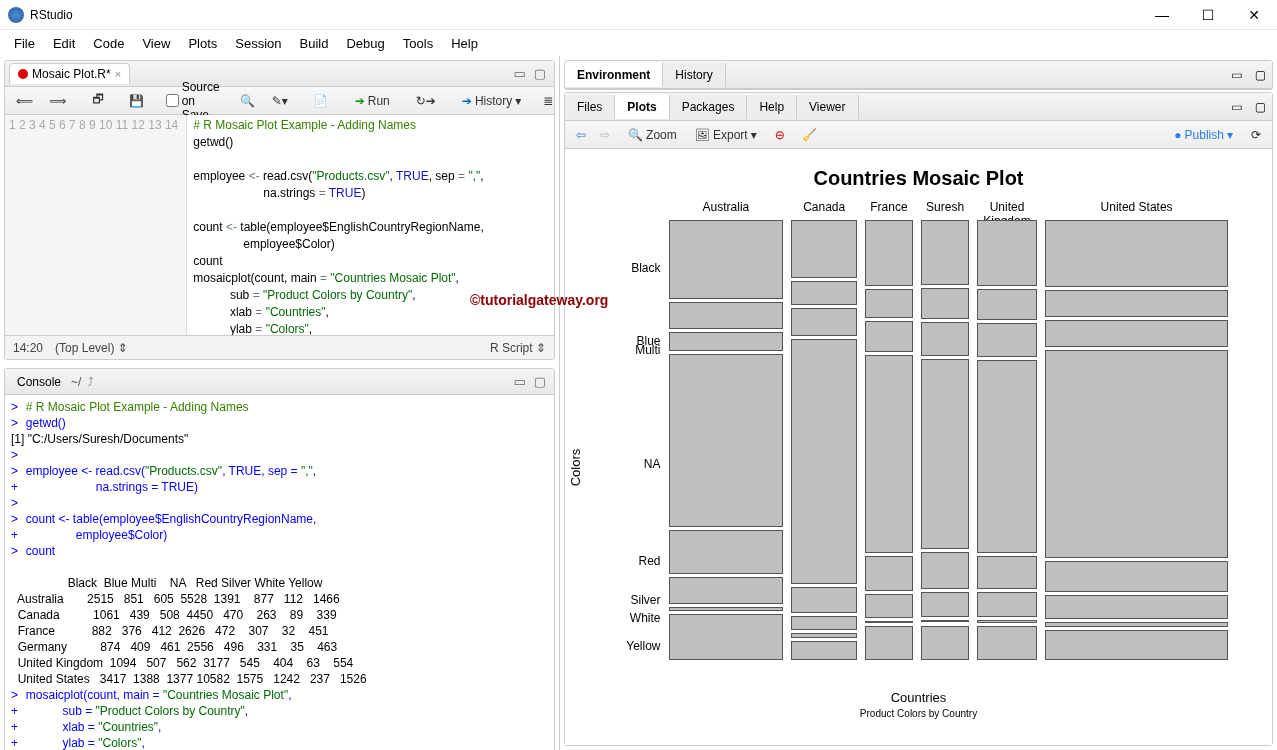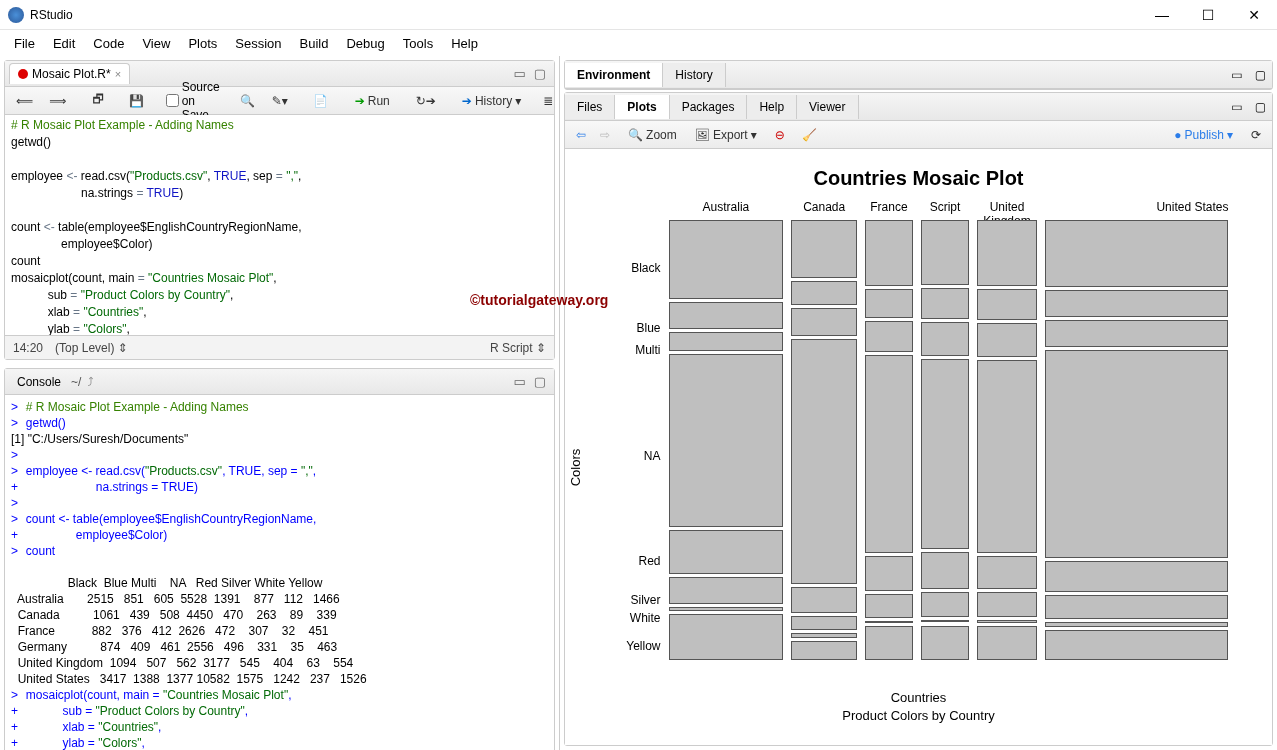--- a/index.html
+++ b/index.html
@@ -53,21 +53,21 @@
 .rt-tabs{display:flex;align-items:center;background:linear-gradient(#f5f5f5,#e8e8e8);border-bottom:1px solid #ccc;height:28px}
 .rt-tab{padding:5px 12px;border-right:1px solid #ccc;font-size:12px;background:#ededed}
 .rt-tab.active{background:#fff;font-weight:bold}
 .rt-toolbar{display:flex;align-items:center;height:28px;padding:2px 6px;gap:4px;background:linear-gradient(#f8f8f8,#ececec);border-bottom:1px solid #ccc}
 
 .plot-area{flex:1;background:#fff;position:relative;padding:10px}
 .plot-title{text-align:center;font-size:20px;font-weight:bold;font-family:Arial;margin-top:8px}
 .mosaic-container{position:relative;width:640px;height:520px;margin:10px auto 0}
 .ylab-rot{position:absolute;left:-42px;top:260px;transform:rotate(-90deg);font-size:13px;font-family:Arial}
 .xlab{position:absolute;left:0;right:0;top:490px;text-align:center;font-size:13px;font-family:Arial}
-.sublab{position:absolute;left:0;right:0;top:508px;text-align:center;font-size:13px;font-family:Arial}
+.sublab{position:absolute;left:0;right:0;top:508px;text-align:center;font-size:10px;font-family:Arial}
 .col-labels{position:absolute;top:0;left:70px;right:0;display:flex;font-size:12px;font-family:Arial}
 .col-labels span{text-align:center}
 .row-labels{position:absolute;left:0;top:28px;width:66px;font-size:12px;font-family:Arial;text-align:right}
 .row-labels div{position:absolute;right:4px}
 .mosaic-grid{position:absolute;left:70px;top:20px;right:0;bottom:60px}
 .cell{position:absolute;background:#bfbfbf;border:1px solid #555}
 </style>
 </head>
 <body>
 
@@ -131,20 +131,35 @@
             <span>Run</span>
           </div>
         <div class="sep"></div>
         <div class="tbtn">↻➔</div>
         <div class="sep"></div>
         <div class="tbtn"><span style="color:#06c">➔</span><span>History</span> ▾</div>
         <div class="spacer" style="flex:1"></div>
         <div class="tbtn">≣</div>
       </div>
       <div class="editor">
+        <div class="gutter" id="gutter">1
+2
+3
+4
+5
+6
+7
+8
+9
+10
+11
+12
+13
+14
+</div>
         <div class="code" id="code"><span class="c-comment"># R Mosaic Plot Example - Adding Names</span>
 getwd()
 
 employee <span class="c-op">&lt;-</span> read.csv(<span class="c-str">"Products.csv"</span>, <span class="c-num">TRUE</span>, sep <span class="c-op">=</span> <span class="c-str">","</span>,
                      na.strings <span class="c-op">=</span> <span class="c-num">TRUE</span>)
 
 count <span class="c-op">&lt;-</span> table(employee$EnglishCountryRegionName,
                employee$Color)
 count
 mosaicplot(count, main <span class="c-op">=</span> <span class="c-str">"Countries Mosaic Plot"</span>,
@@ -237,29 +252,29 @@
         <div class="tbtn">⟳</div>
       </div>
       <div class="plot-area">
         <div class="plot-title">Countries Mosaic Plot</div>
         <div class="mosaic-container">
           <div class="ylab-rot">Colors</div>
           <div class="col-labels" id="collabels">
               <span style="width: 114.896px; position: absolute; left: 0px;">Australia</span>
               <span style="width: 65.5973px; position: absolute; left: 122.896px;">Canada</span>
               <span style="width: 47.8527px; position: absolute; left: 196.494px;">France</span>
-              <span style="width: 48.4296px; position: absolute; left: 252.346px;">Script</span>
+              <span style="width: 48.4296px; position: absolute; left: 252.346px;">Suresh</span>
               <span style="width: 59.4586px; position: absolute; left: 308.776px;">United Kingdom</span>
-              <span style="width: 183.765px; position: absolute; left: 376.235px; text-align: right;">United States</span>
+              <span style="width: 183.765px; position: absolute; left: 376.235px;">United States</span>
             </div>
           <div class="row-labels" id="rowlabels">
               <div style="top: 33.4824px;">Black</div>
-              <div style="top: 93px;">Blue</div>
+              <div style="top: 106px;">Blue</div>
               <div style="top: 115.182px;">Multi</div>
-              <div style="top: 221px;">NA</div>
+              <div style="top: 229px;">NA</div>
               <div style="top: 326.082px;">Red</div>
               <div style="top: 364.687px;">Silver</div>
               <div style="top: 383.213px;">White</div>
               <div style="top: 410.986px;">Yellow</div>
             </div>
           <div class="mosaic-grid" id="mosaic">
               <div class="cell" style="left: 0px; top: 0px; width: 114.896px; height: 78.9648px;"></div>
               <div class="cell" style="left: 0px; top: 81.9648px; width: 114.896px; height: 26.7193px;"></div>
               <div class="cell" style="left: 0px; top: 111.684px; width: 114.896px; height: 18.9955px;"></div>
               <div class="cell" style="left: 0px; top: 133.68px; width: 114.896px; height: 173.566px;"></div>

